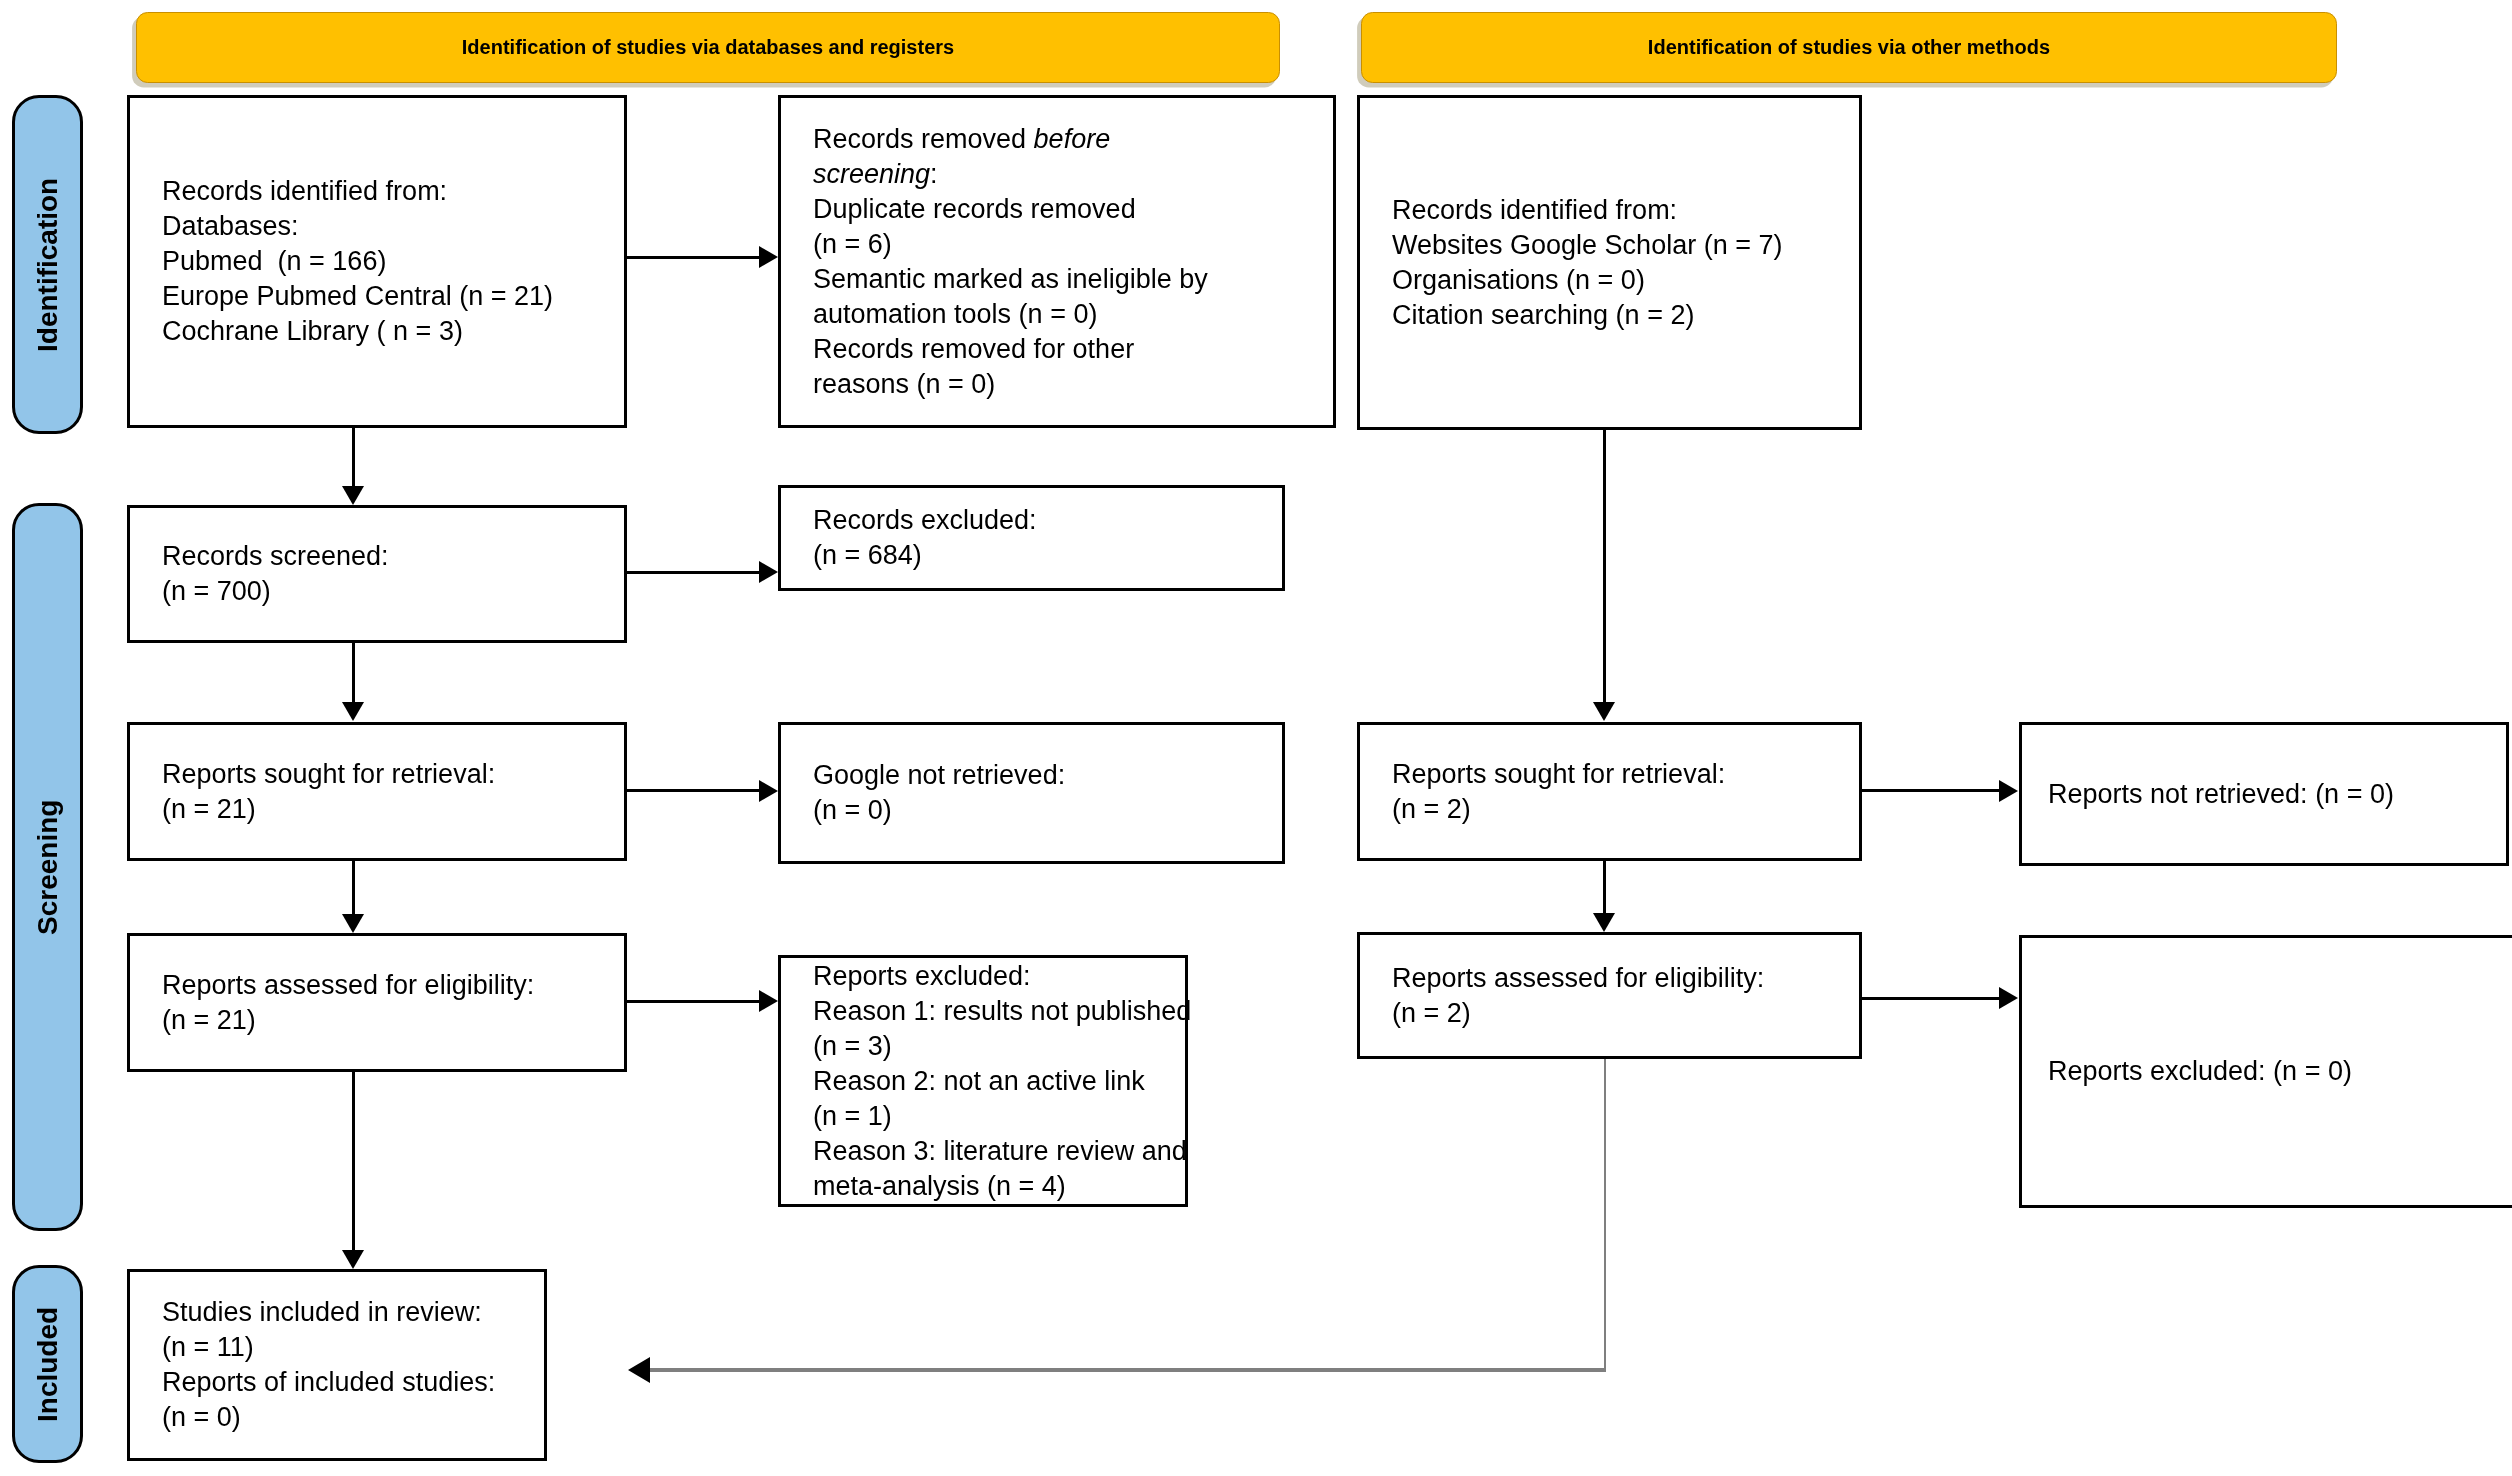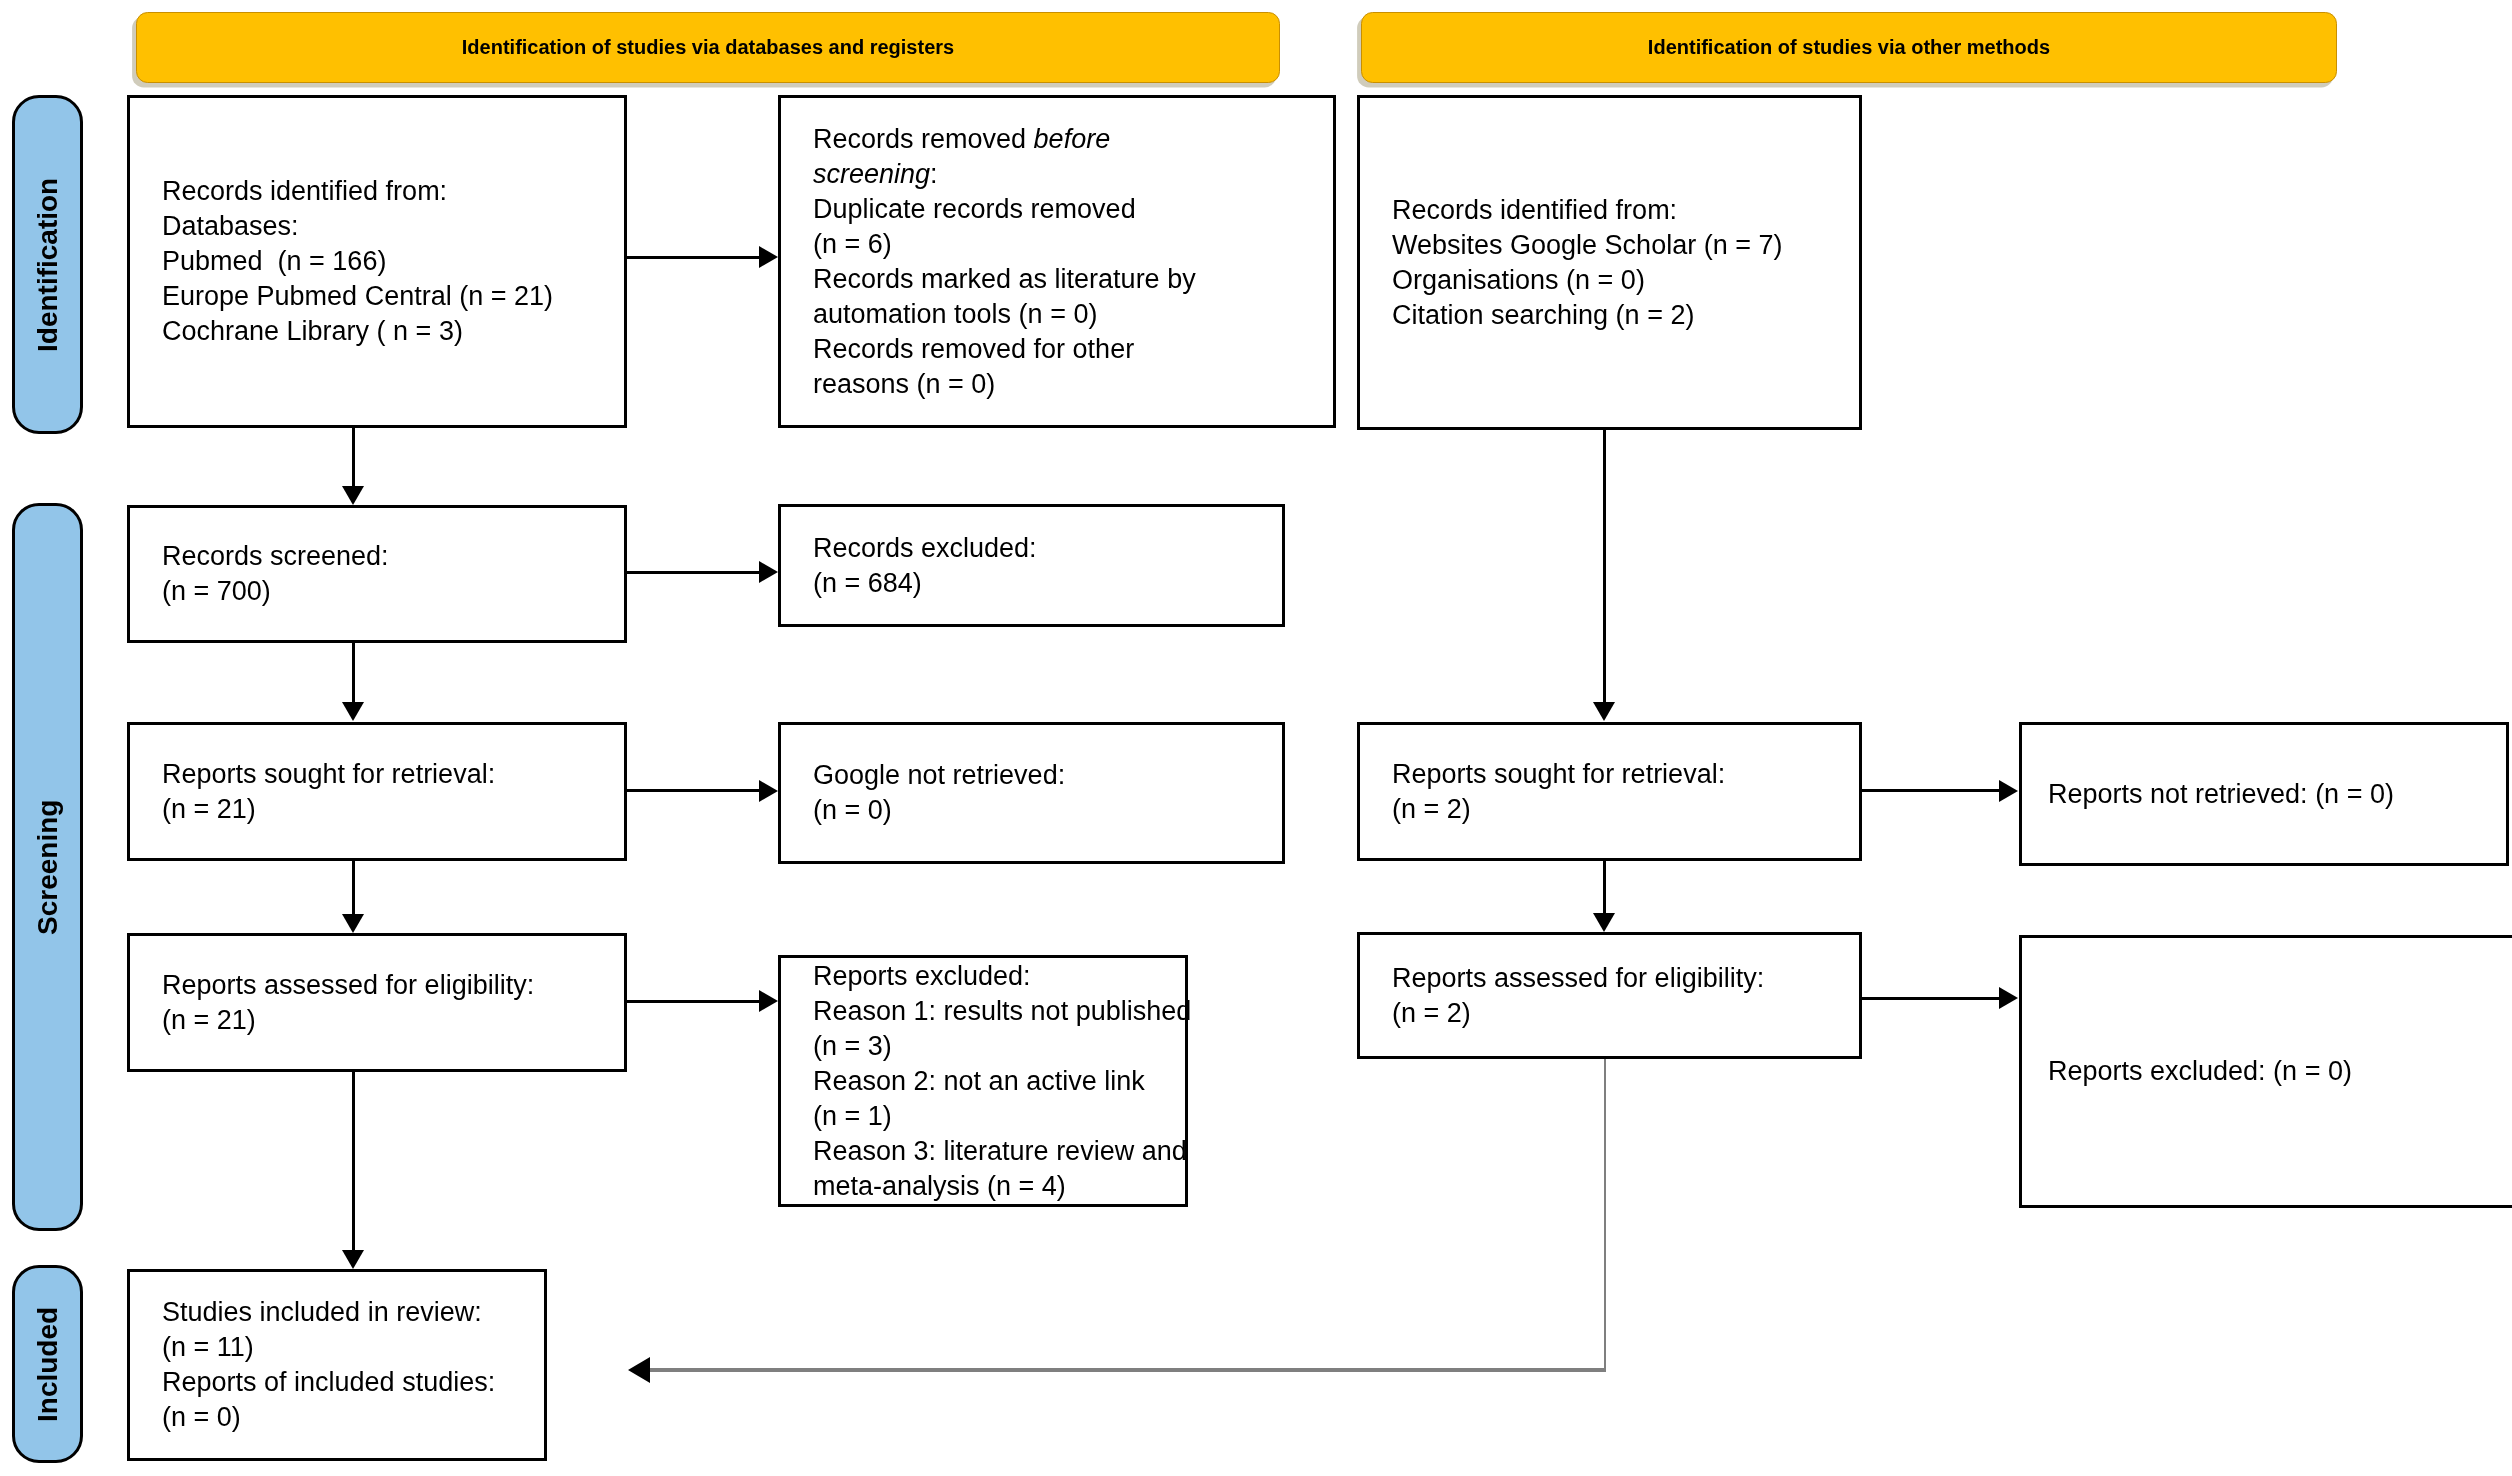--- a/index.html
+++ b/index.html
@@ -76,32 +76,32 @@
     <div class="ln">Pubmed  (n = 166)</div>
     <div class="ln">Europe Pubmed Central (n = 21)</div>
     <div class="ln">Cochrane Library ( n = 3)</div>
   </div>
 
   <div class="box" style="left:778px;top:95px;width:558px;height:333px;">
     <div class="ln"><span>Records removed </span><span class="it">before</span></div>
     <div class="ln"><span class="it">screening</span><span>:</span></div>
     <div class="ln">Duplicate records removed</div>
     <div class="ln">(n = 6)</div>
-    <div class="ln">Records marked as literature by</div>
+    <div class="ln">Semantic marked as ineligible by</div>
     <div class="ln">automation tools (n = 0)</div>
     <div class="ln">Records removed for other</div>
     <div class="ln">reasons (n = 0)</div>
   </div>
 
   <div class="box" style="left:127px;top:505px;width:500px;height:138px;">
     <div class="ln">Records screened:</div>
     <div class="ln">(n = 700)</div>
   </div>
 
-  <div class="box" style="left:778px;top:504px;width:507px;height:123px;">
+  <div class="box" style="left:778px;top:485px;width:507px;height:106px;">
     <div class="ln">Records excluded:</div>
     <div class="ln">(n = 684)</div>
   </div>
 
   <div class="box" style="left:127px;top:722px;width:500px;height:139px;">
     <div class="ln">Reports sought for retrieval:</div>
     <div class="ln">(n = 21)</div>
   </div>
 
   <div class="box" style="left:778px;top:722px;width:507px;height:142px;">

